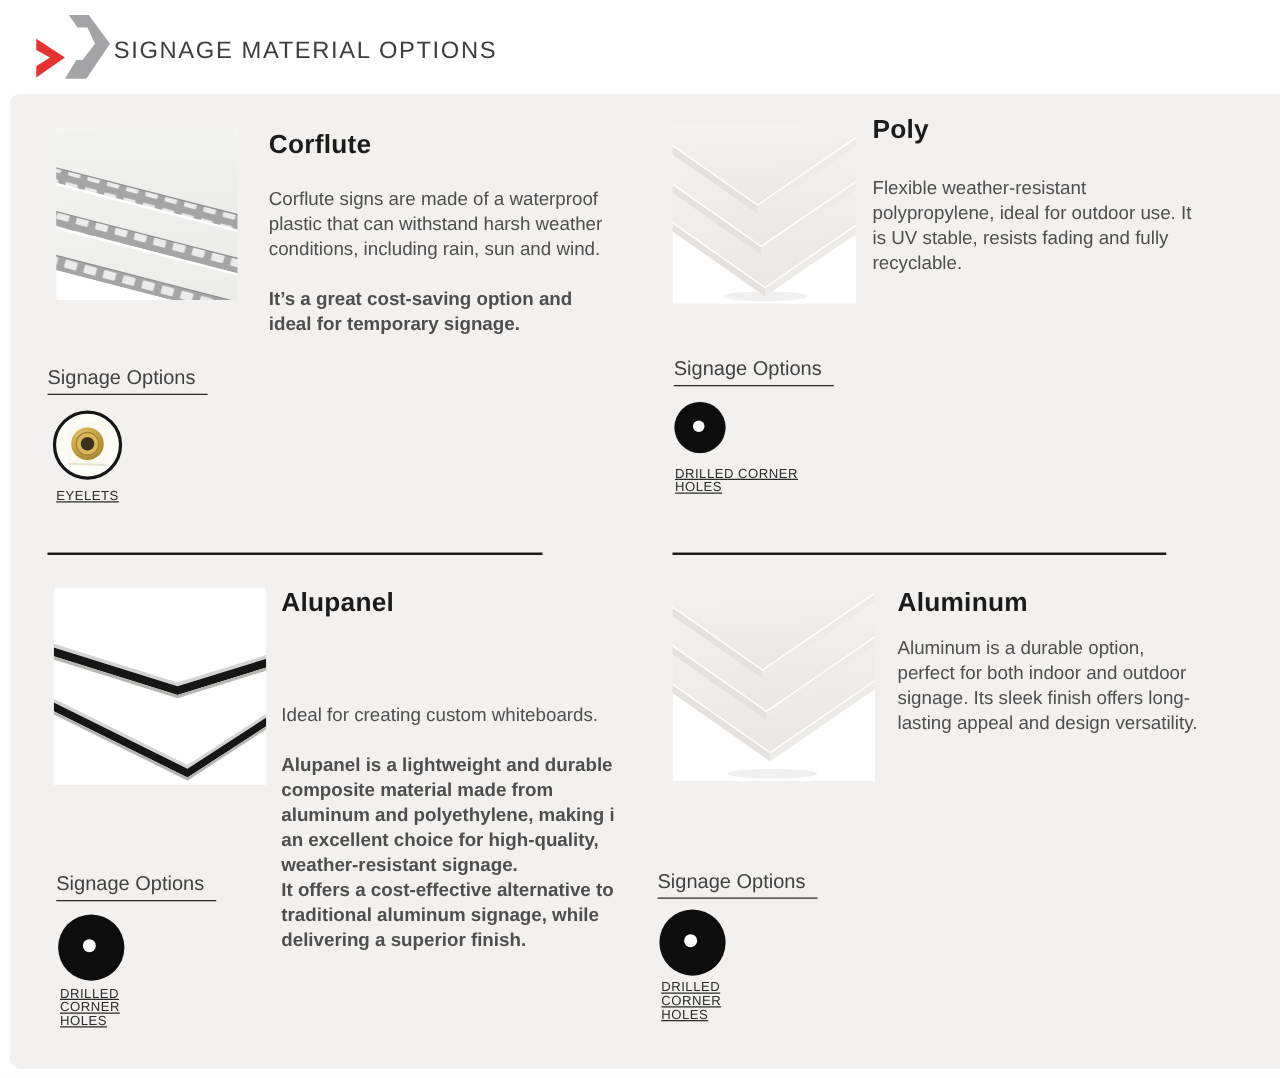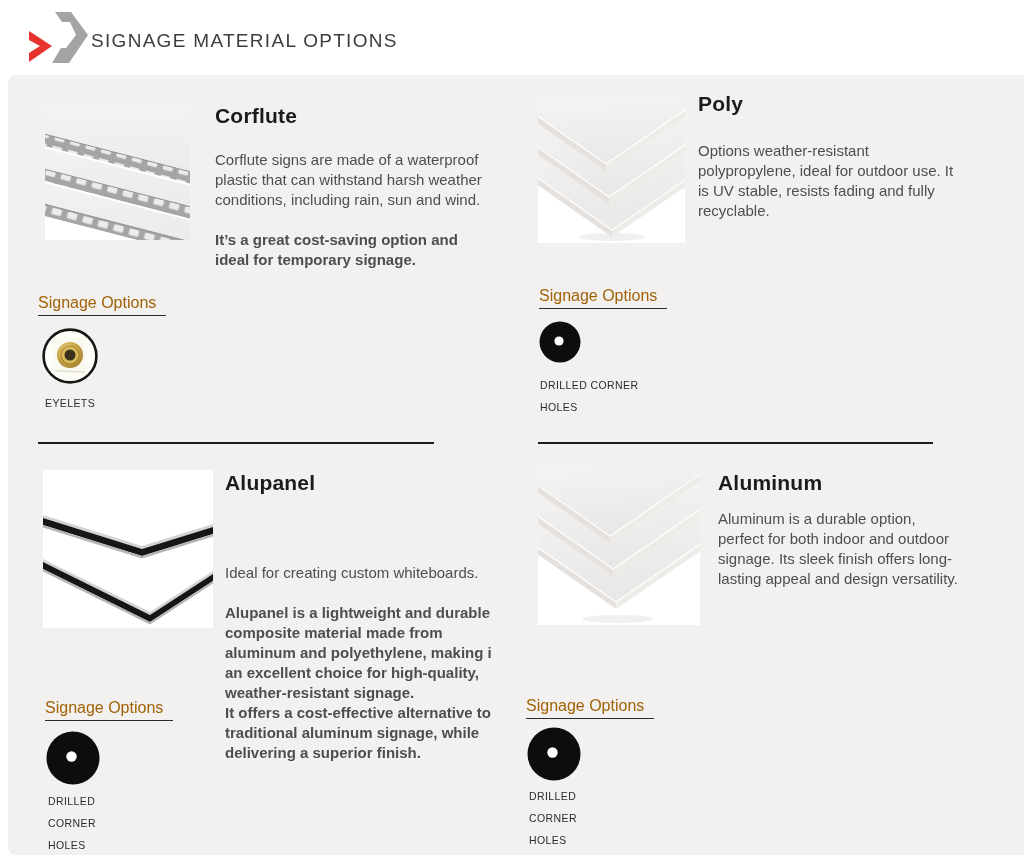--- a/index.html
+++ b/index.html
@@ -28,27 +28,27 @@
   
   .material-img { position:absolute; display:block; }
   .material-title {
     position:absolute; font-size:21px; font-weight:700; color:#1b1b1b; letter-spacing:0.2px;
   }
   .material-body { position:absolute; font-size:15px; line-height:20px; color:#4e4e4e; }
   .para { white-space:pre-line; }
   .para + .para { margin-top:20px;font-weight:bold; }
   .para-gap { margin-top:40px !important; }
   .options-heading {
-    position:absolute; font-size:16px; font-weight:500; color:#a16207;
+    position:absolute; font-size:16px; font-weight:500; color:#404040;
     border-bottom:1.6px solid #2b2b2b; padding:0 10px 3px 0; display:inline-block;
   }
   .option-icon { position:absolute; display:block; }
   .option-label {
-    position:absolute; font-size:10.5px; line-height:22px; letter-spacing:0.4px;
-    color:#2b2b2b; white-space:pre-line;
+    position:absolute; font-size:10.5px; line-height:11px; letter-spacing:0.4px;
+    color:#2b2b2b; white-space:pre-line;text-decoration:underline;
   }
 </style>
 </head>
 <body>
 
 <div class="page">
 
   <div class="header">
     <svg class="logo" viewBox="0 0 66 62" aria-hidden="true">
       <path d="M30,7 L46,7 L63,30 L44,58 L27,58 L36,43 L41,43 L51,30 L45,17 L37,17 Z" fill="#a4a3a6"></path>
@@ -171,21 +171,21 @@
         <polygon points="71,98 191,16 191,23 71,105" fill="#eeece9"></polygon>
         <path d="M-49,14 L71,98 L191,16" stroke="#ffffff" stroke-width="1.2" fill="none"></path>
 
         <polygon points="68,65 -52,-19 -52,-30 188,-30 188,-17" fill="url(#pG)"></polygon>
         <polygon points="68,65 -52,-19 -52,-12 68,72" fill="#e4e1de"></polygon>
         <polygon points="68,65 188,-17 188,-10 68,72" fill="#eeece9"></polygon>
         <path d="M-52,-19 L68,65 L188,-17" stroke="#ffffff" stroke-width="1.2" fill="none"></path>
       </svg>
       <h2 class="material-title" style="left:207px; top:17px;">Poly</h2>
       <div class="material-body" style="left:207px; top:66px; width:262px;">
-        <div class="para">Options weather-resistant polypropylene, ideal for outdoor use. It is UV stable, resists fading and fully recyclable.</div>
+        <div class="para">Flexible weather-resistant polypropylene, ideal for outdoor use. It is UV stable, resists fading and fully recyclable.</div>
       </div>
       <div class="options-heading" style="left:48px; top:212px;">Signage Options</div>
       <svg class="option-icon" style="left:48px; top:246px;" width="42" height="42" viewBox="0 0 42 42" aria-hidden="true">
         <circle cx="21" cy="21" r="20.5" fill="#0d0d0d"></circle>
         <circle cx="20" cy="20" r="4.6" fill="#ffffff"></circle>
       </svg>
       <div class="option-label" style="left:49px; top:299px;">DRILLED CORNER
 HOLES</div>
     </section>
 

